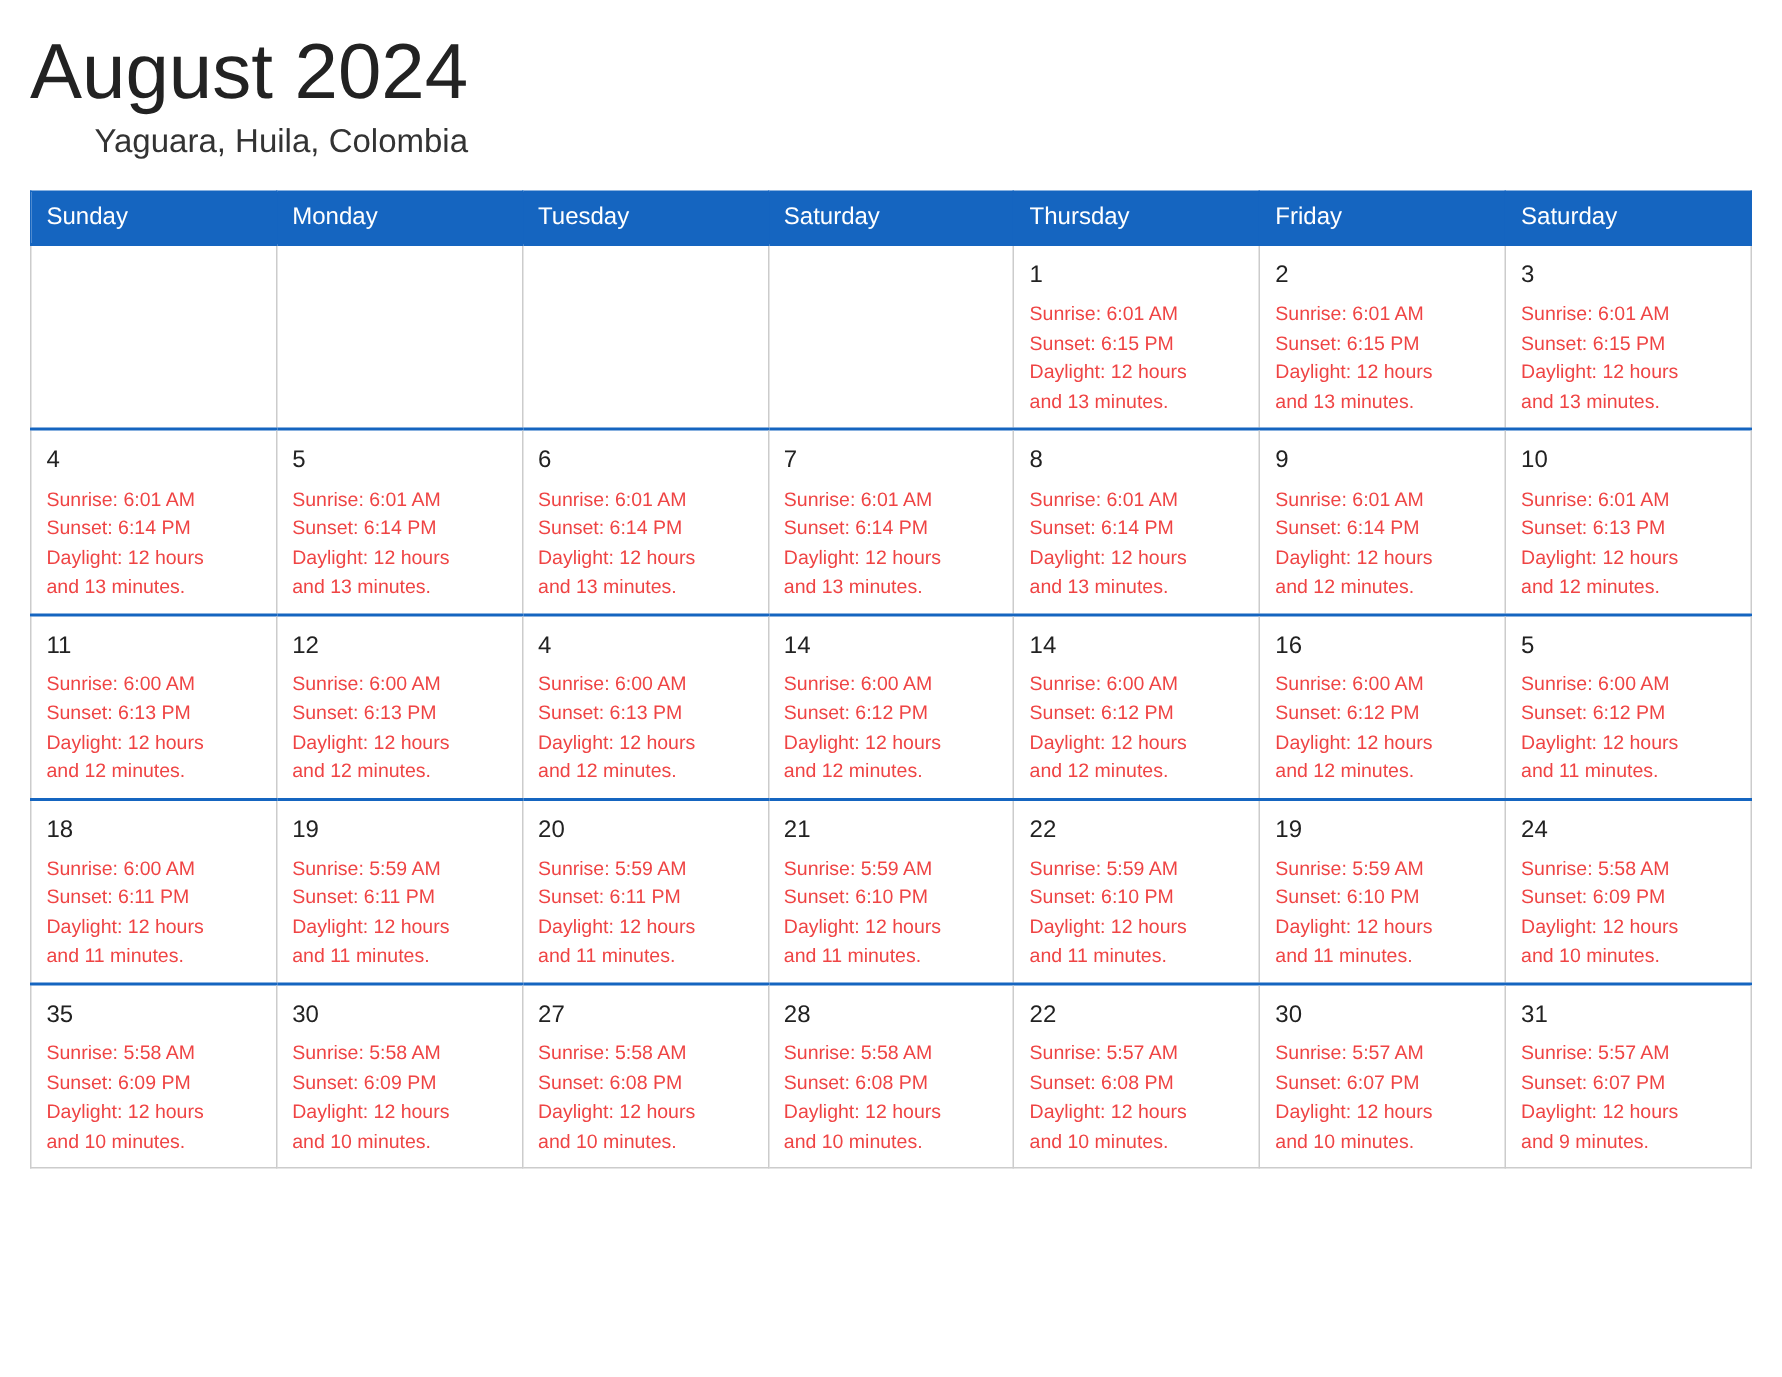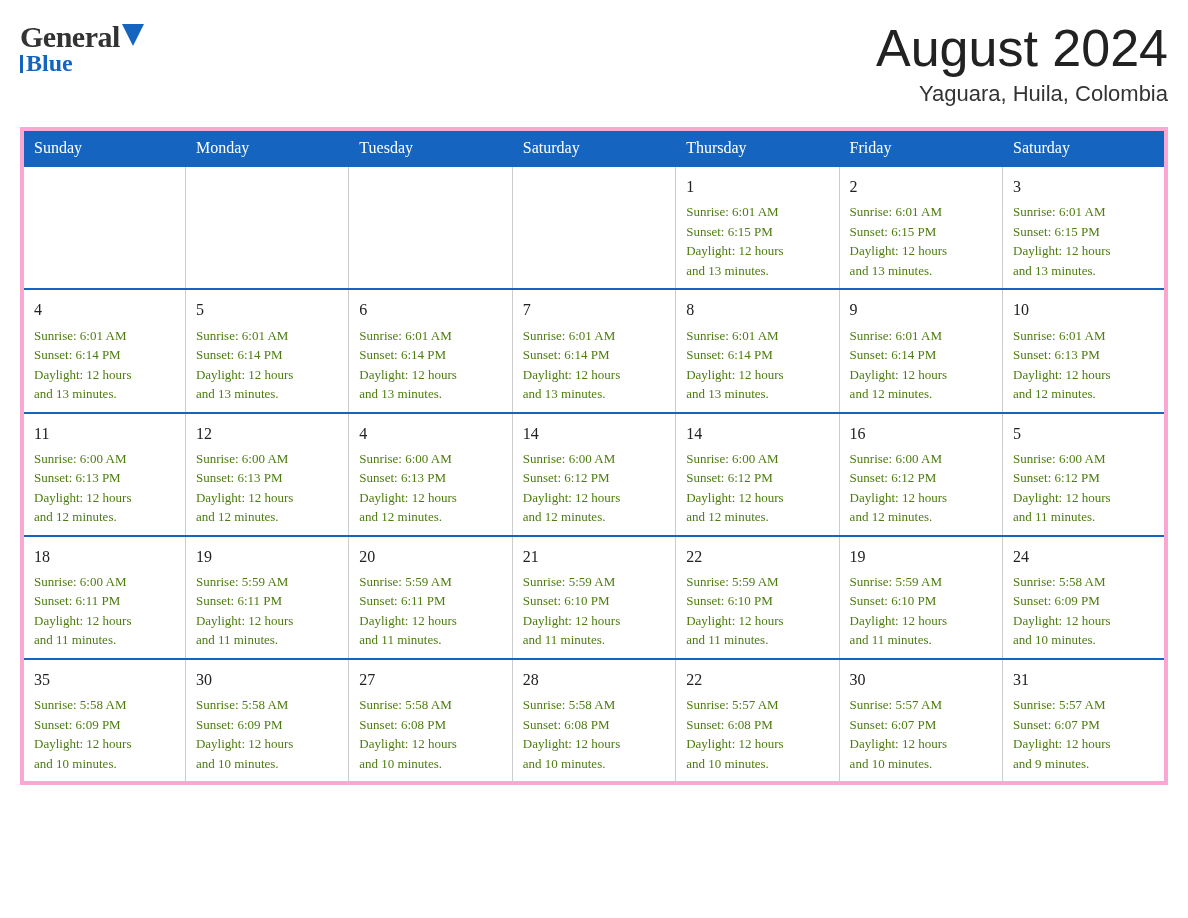--- a/index.html
+++ b/index.html
@@ -31,22 +31,21 @@
       line-height: 1.1;
     }
     .location-title {
       font-size: 22px;
       color: #333;
       margin-top: 4px;
     }
     .calendar {
       width: 100%;
       border-collapse: collapse;
-      border: 4px solid #f9a8d4;
-      font-family: Liberation Serif, serif;
+      border: 1px solid #f9a8d4;
     }
     .calendar th {
       background: #1565c0;
       color: #fff;
       font-size: 16px;
       font-weight: normal;
       padding: 8px 10px;
       text-align: left;
       border: 1px solid #1565c0;
     }
@@ -62,46 +61,34 @@
     }
     .calendar td .day-num {
       font-size: 16px;
       font-weight: normal;
       display: block;
       margin-bottom: 4px;
       color: #222;
     }
     .calendar td .day-info {
       font-size: 13px;
-      color: #4d7c0f;
+      color: #ef4444;
       line-height: 1.5;
     }
     .calendar tr.week-row td {
       border-top: 2px solid #1565c0;
     }
     .empty-cell {
       background: #fff;
     }
   </style>
 </head>
 <body>
 
 <div class="header">
-  <div class="logo">
-    <div style="display:flex; align-items:center;">
-      <span style="font-size:30px; font-weight:bold; color:#333; font-family: Georgia, serif; letter-spacing:-0.5px;">General</span>
-      <svg width="22" height="22" viewBox="0 0 22 22" style="margin-left:2px; margin-top:-4px;">
-        <polygon points="0,0 22,0 11,22" fill="#1565c0"></polygon>
-      </svg>
-    </div>
-    <div style="display:flex; align-items:center; margin-top:-4px;">
-      <div style="width:3px; height:18px; background:#1565c0; margin-right:3px;"></div>
-      <span style="font-size:24px; font-weight:bold; color:#1565c0; font-family: Georgia, serif;">Blue</span>
-    </div>
-  </div>
   <div class="title-section">
     <div class="month-title">August 2024</div>
     <div class="location-title">Yaguara, Huila, Colombia</div>
   </div>
 </div>
 
 <table class="calendar">
   <thead>
     <tr>
     <th>Sunday</th>

